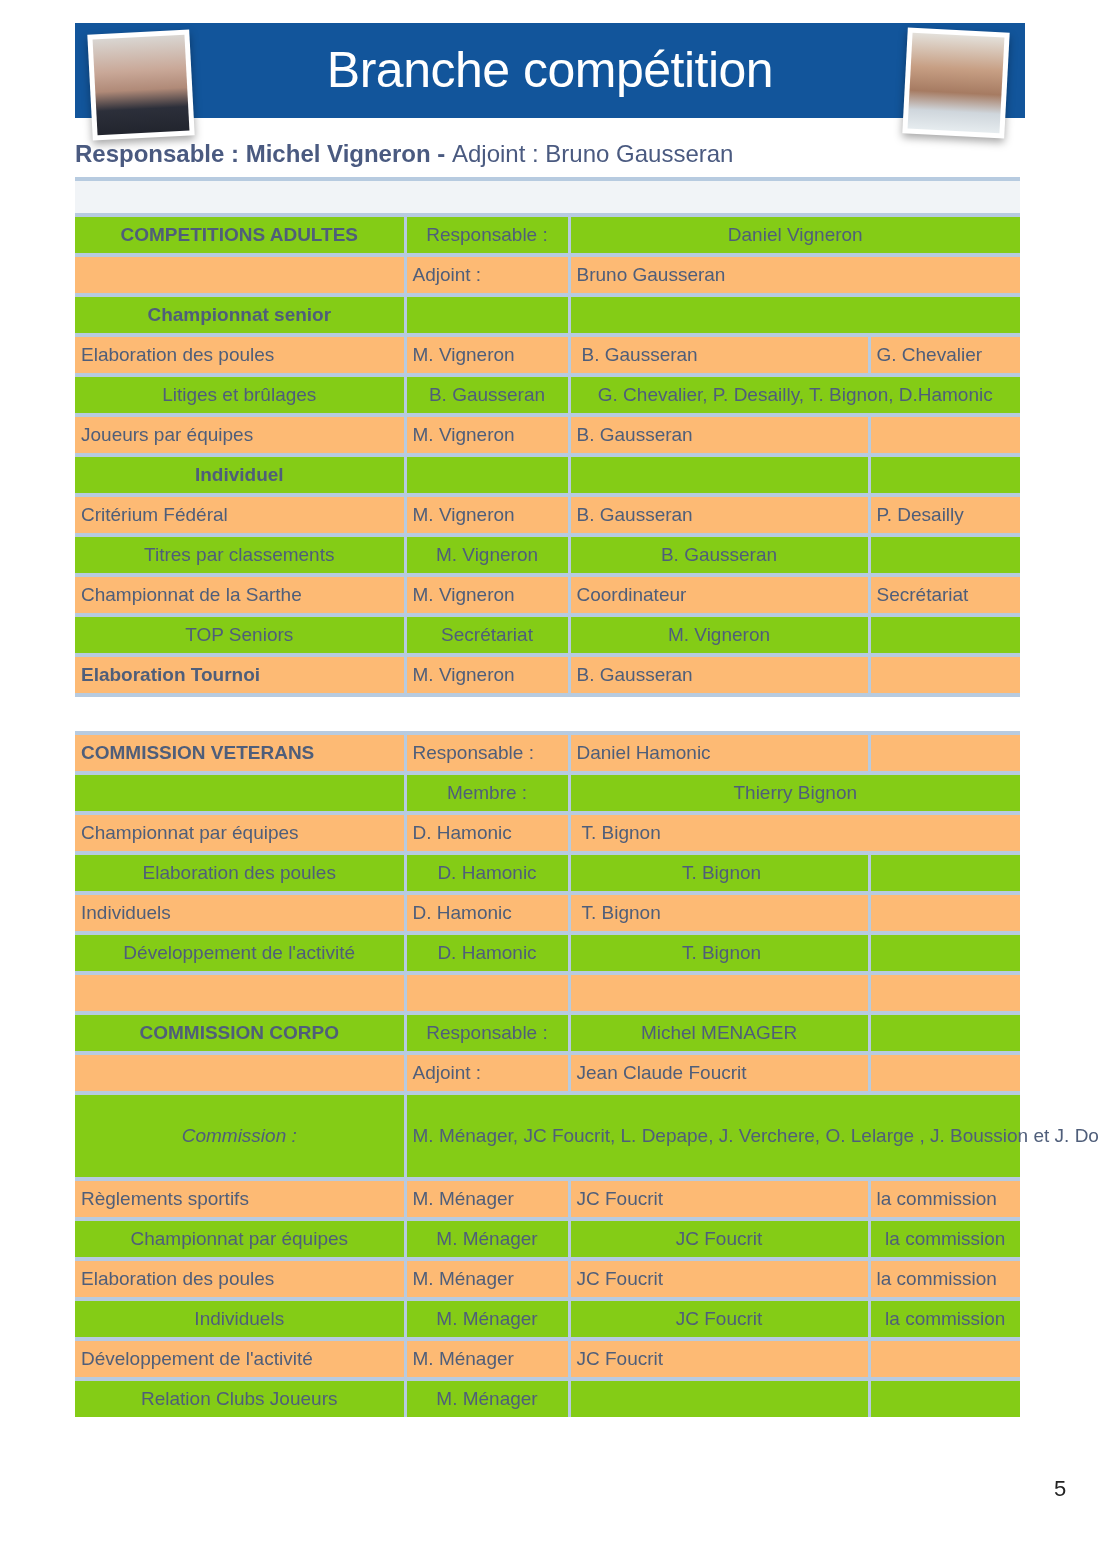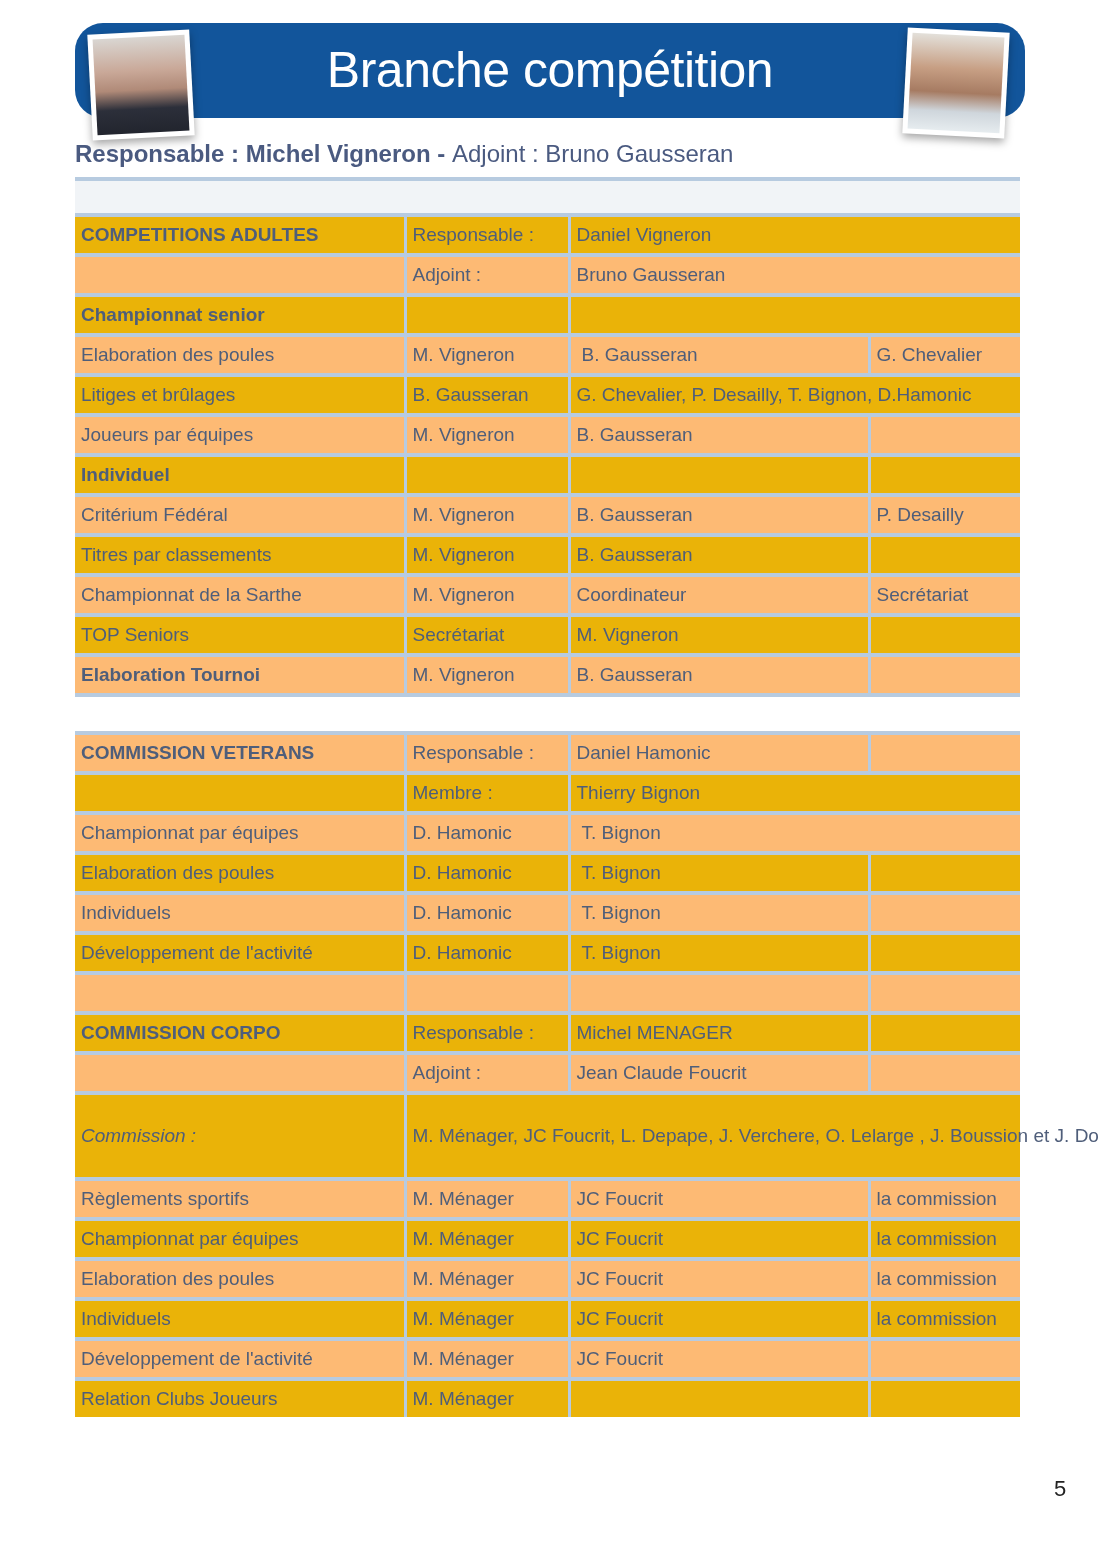--- a/index.html
+++ b/index.html
@@ -1,35 +1,35 @@
 <!DOCTYPE html>
 <html><head>
 <meta charset="utf-8">
 <style>
   html, body { margin: 0; padding: 0; background: #ffffff; }
   body { width: 1099px; height: 1558px; position: relative; overflow: hidden;
          font-family: "Liberation Sans", sans-serif; color: #4a5a78; }
-  .banner { position: absolute; left: 75px; top: 23px; width: 950px; height: 95px; background: #12559b; border-radius: 28px; }
+  .banner { position: absolute; left: 75px; top: 23px; width: 950px; height: 95px; background: #12559b; }
   .banner-title { position: absolute; left: 0; right: 0; top: 18px; text-align: center;
                   color: #ffffff; font-size: 50px; letter-spacing: -0.5px; }
   .photo { position: absolute; width: 92px; height: 96px; background: #fff; padding: 5px;
            box-shadow: 0 4px 8px rgba(0,0,0,0.35); }
   .photo .face { width: 100%; height: 100%; }
   .photo.left { left: 90px; top: 32px; transform: rotate(-3deg); }
   .photo.left .face { background: linear-gradient(180deg, #d9d6d2 0%, #c9a898 35%, #b08a78 55%, #2c2f3a 75%, #22252e 100%); }
   .photo.right { left: 905px; top: 30px; transform: rotate(3deg); }
   .photo.right .face { background: linear-gradient(180deg, #e3e0da 0%, #c79f84 35%, #a67b62 60%, #cfd6dc 80%, #e6ecef 100%); }
   .subtitle { position: absolute; left: 75px; width: 950px; top: 140px; font-size: 24px; color: #4a5a80; }
   .subtitle b { font-weight: bold; }
   table.grid { position: absolute; left: 75px; top: 177px; width: 945px; border-collapse: collapse; table-layout: fixed; }
   table.grid td { height: 36px; padding: 0 6px; font-size: 19px; color: #4f5e7a;
                   border-top: 4px solid #b7cbe0; vertical-align: middle; white-space: nowrap; overflow: visible; }
   table.grid td + td { border-left: 3px solid #b7cbe0; }
   table.grid tr.alt td { background: #fdba74; }
-  table.grid tr.white td { background: #eab308; }
+  table.grid tr.white td { background: #84cc16; text-align: center; }
   table.grid tr.spacer td { border-top: 4px solid #b7cbe0; background: #ffffff; border-left: none; height: 32px; }
   table.grid tr.gap td { border-top: 4px solid #b7cbe0; background: #ffffff; border-left: none; height: 32px; }
   td.bold { font-weight: bold; color: #44547a; }
   td.wrap { white-space: normal; line-height: 26px; padding-top: 16px; padding-bottom: 16px; vertical-align: top; }
   td.top { vertical-align: top; padding-top: 8px; font-style: italic; }
   .pagenum { position: absolute; left: 1054px; top: 1476px; font-size: 22px; color: #222; }
 </style>
 </head>
 <body>
 

